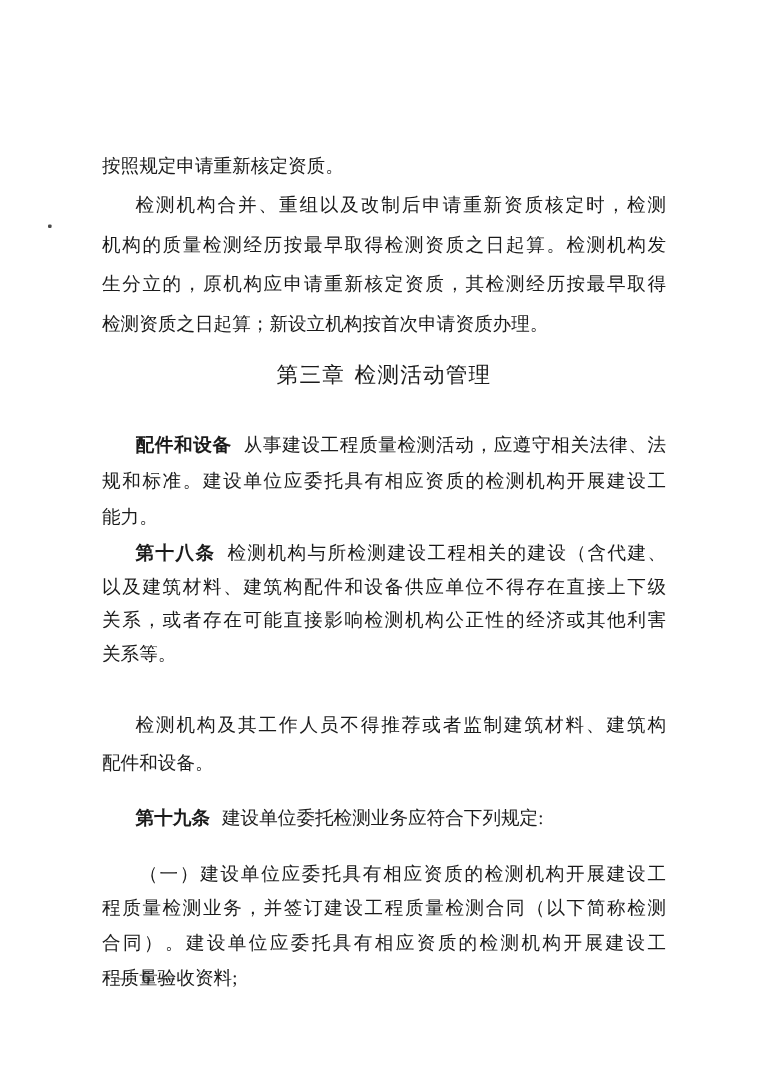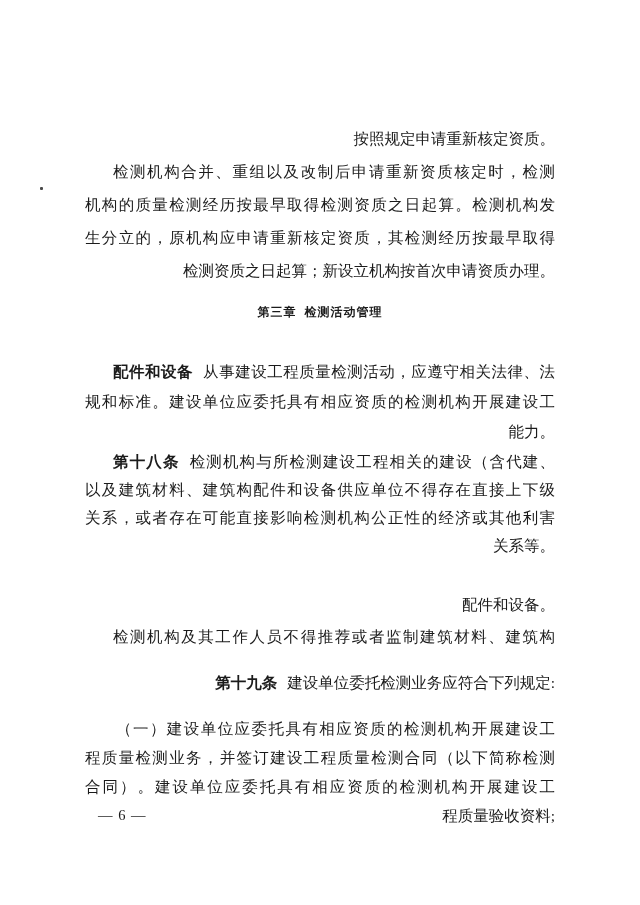--- a/index.html
+++ b/index.html
@@ -14,33 +14,33 @@
   .block { position:absolute; left:85px; width:470px; }
   .line {
     font-size:15.5px;
     white-space:nowrap;
     text-align:justify;
     text-justify:inter-ideograph;
   }
   
   .j { text-align-last:justify; white-space:normal; }
   
-  .n { text-align:right; text-align-last:auto; }
+  .n { text-align:left; text-align-last:auto; }
   .ind  { text-indent:28px; }
   .ind2 { text-indent:31px; }
   .lh33 .line { line-height:33px; }
   .lh30 .line { line-height:30px; }
   .lh28 .line { line-height:28px; }
   .lh32 .line { line-height:32px; }
   .lh29 .line { line-height:29px; }
   .term { font-weight:bold; padding-right:10px; }
   .heading {
     text-align:center;
-    font-weight:bold;
-    font-size:12px;
+    font-weight:normal;
+    font-size:18px;
     line-height:33px;
     letter-spacing:1px;
   }
   .heading .chapnum { padding-right:8px; }
   .pagenum {
     position:absolute;
     left:98px; top:805px;
     font-size:14.5px;
     line-height:20px;
     letter-spacing:1px;
@@ -82,22 +82,22 @@
   </div>
 
   <div class="block lh28" style="top:448px">
     <div class="line j ind"><span class="term">第十八条</span><span>检测机构与所检测建设工程相关的建设（含代建、</span></div>
     <div class="line j">以及建筑材料、建筑构配件和设备供应单位不得存在直接上下级</div>
     <div class="line j">关系，或者存在可能直接影响检测机构公正性的经济或其他利害</div>
     <div class="line n">关系等。</div>
   </div>
 
   <div class="block lh32" style="top:589px">
+    <div class="line j ind">检测机构及其工作人员不得推荐或者监制建筑材料、建筑构</div>
     <div class="line n">配件和设备。</div>
-    <div class="line j ind">检测机构及其工作人员不得推荐或者监制建筑材料、建筑构</div>
   </div>
 
   <div class="block lh32" style="top:667px">
     <div class="line n ind"><span class="term">第十九条</span><span>建设单位委托检测业务应符合下列规定:</span></div>
   </div>
 
   <div class="block lh29" style="top:714px">
     <div class="line j ind2">（一）建设单位应委托具有相应资质的检测机构开展建设工</div>
     <div class="line j">程质量检测业务，并签订建设工程质量检测合同（以下简称检测</div>
     <div class="line j">合同）。建设单位应委托具有相应资质的检测机构开展建设工</div>

